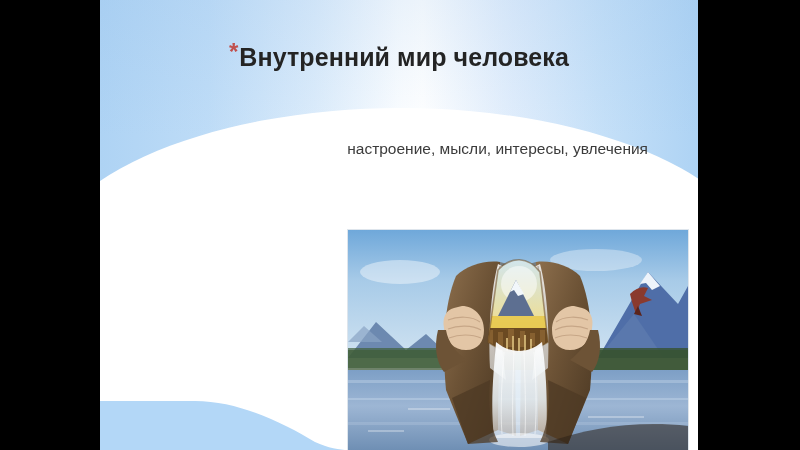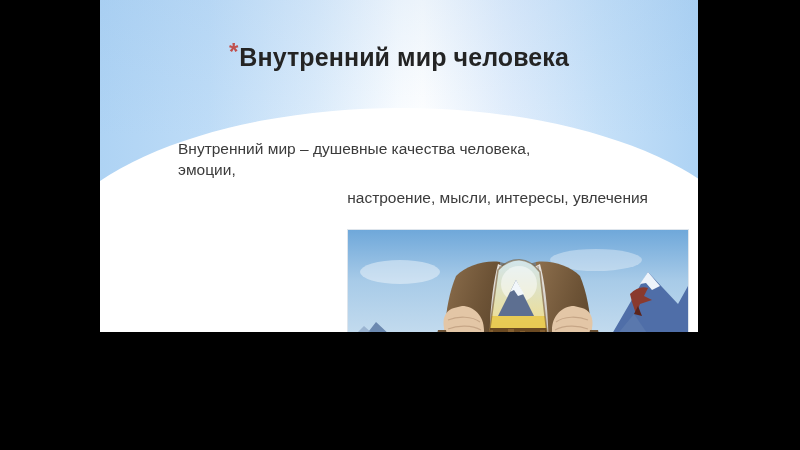--- a/index.html
+++ b/index.html
@@ -11,21 +11,21 @@
   body {
     width: 800px;
     height: 450px;
     overflow: hidden;
     font-family: "Liberation Sans", "DejaVu Sans", sans-serif;
   }
 
   #stage {
     position: relative;
     width: 800px;
-    height: 332px;
+    height: 450px;
     background: #000000;
     overflow: hidden;
   }
 
   
   .letterbox {
     position: absolute;
     top: 0;
     height: 450px;
     background: #000000;
@@ -168,24 +168,20 @@
       <svg viewBox="0 0 260 66" preserveAspectRatio="none" aria-hidden="true">
         <path d="M0,17 L95,17 C140,17 185,40 215,58 C228,64 240,66 248,66 L0,66 Z" fill="#b3d7f7"></path>
       </svg>
     </div>
 
     <div id="title-block">
       <span id="title-bullet">*</span><span id="title-text">Внутренний мир человека</span>
     </div>
 
     <div id="body-block">
-      <div class="body-para">
-        <div class="body-line">Внутренний мир – душевные качества человека,</div>
-        <div class="body-line">эмоции,</div>
-      </div>
       <div class="body-para">
         <div class="body-line">настроение, мысли, интересы, увлечения</div>
       </div>
     </div>
 
     <div id="photo">
       <svg viewBox="0 0 340 220" preserveAspectRatio="none" aria-hidden="true">
         <defs>
           <linearGradient id="skyGrad" x1="0" y1="0" x2="0" y2="1">
             <stop offset="0%" stop-color="#6fa8da"></stop>

